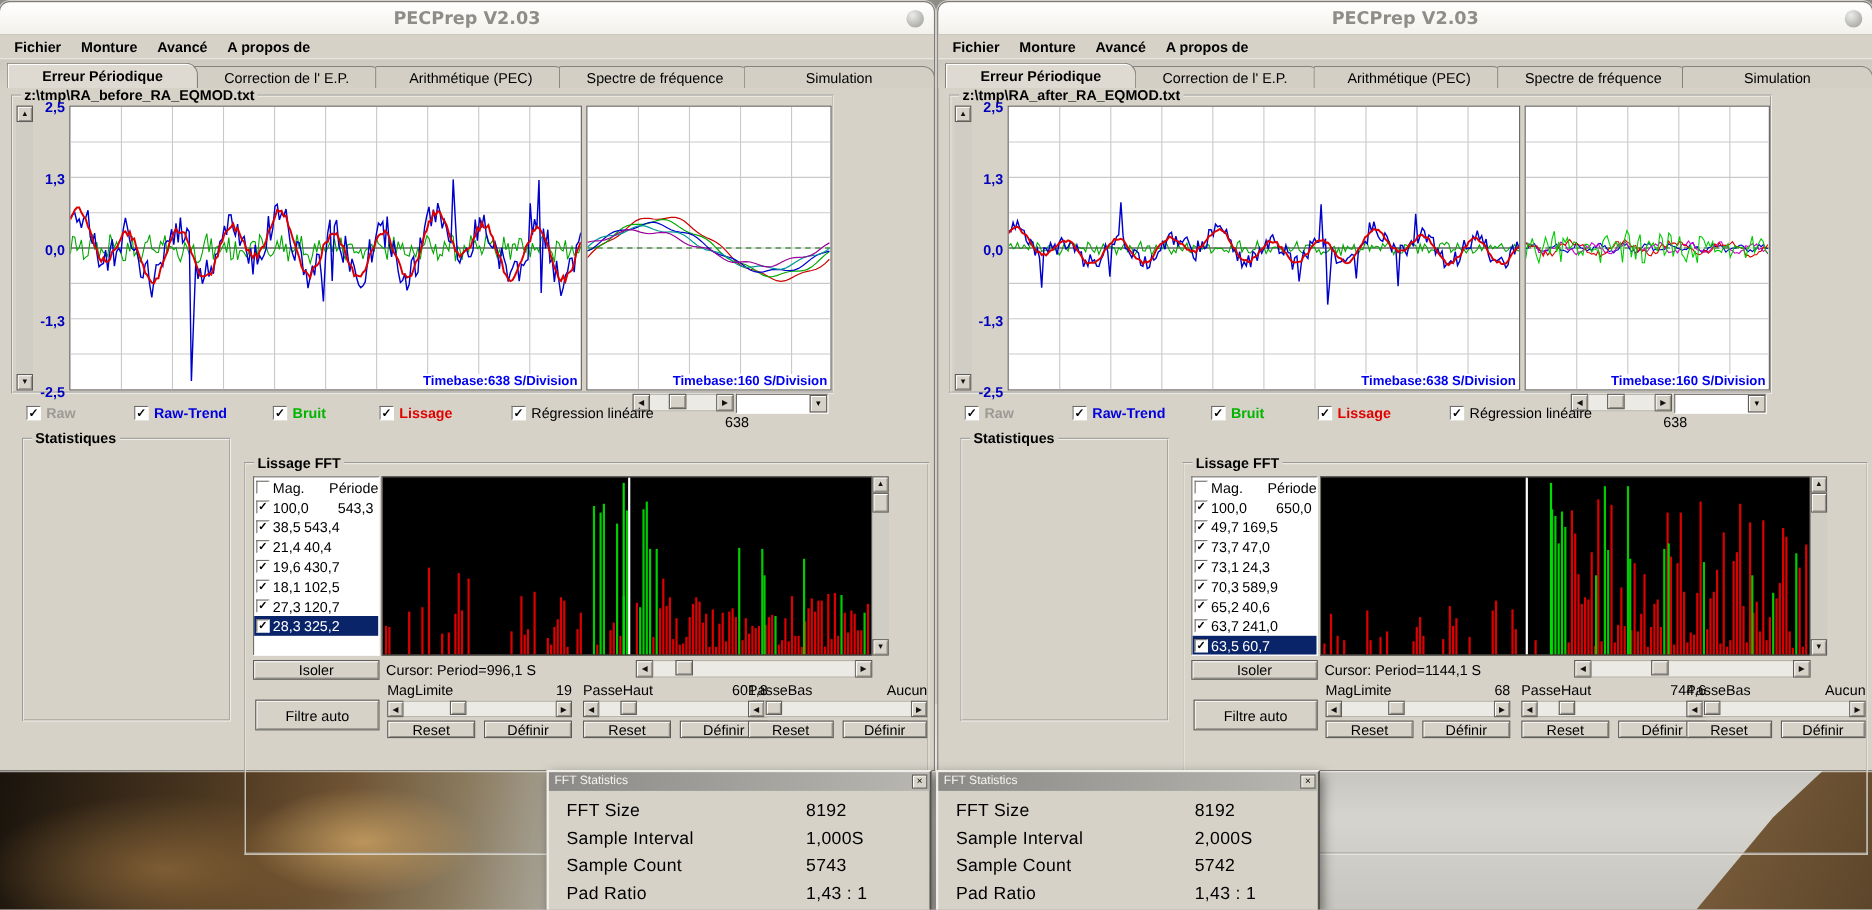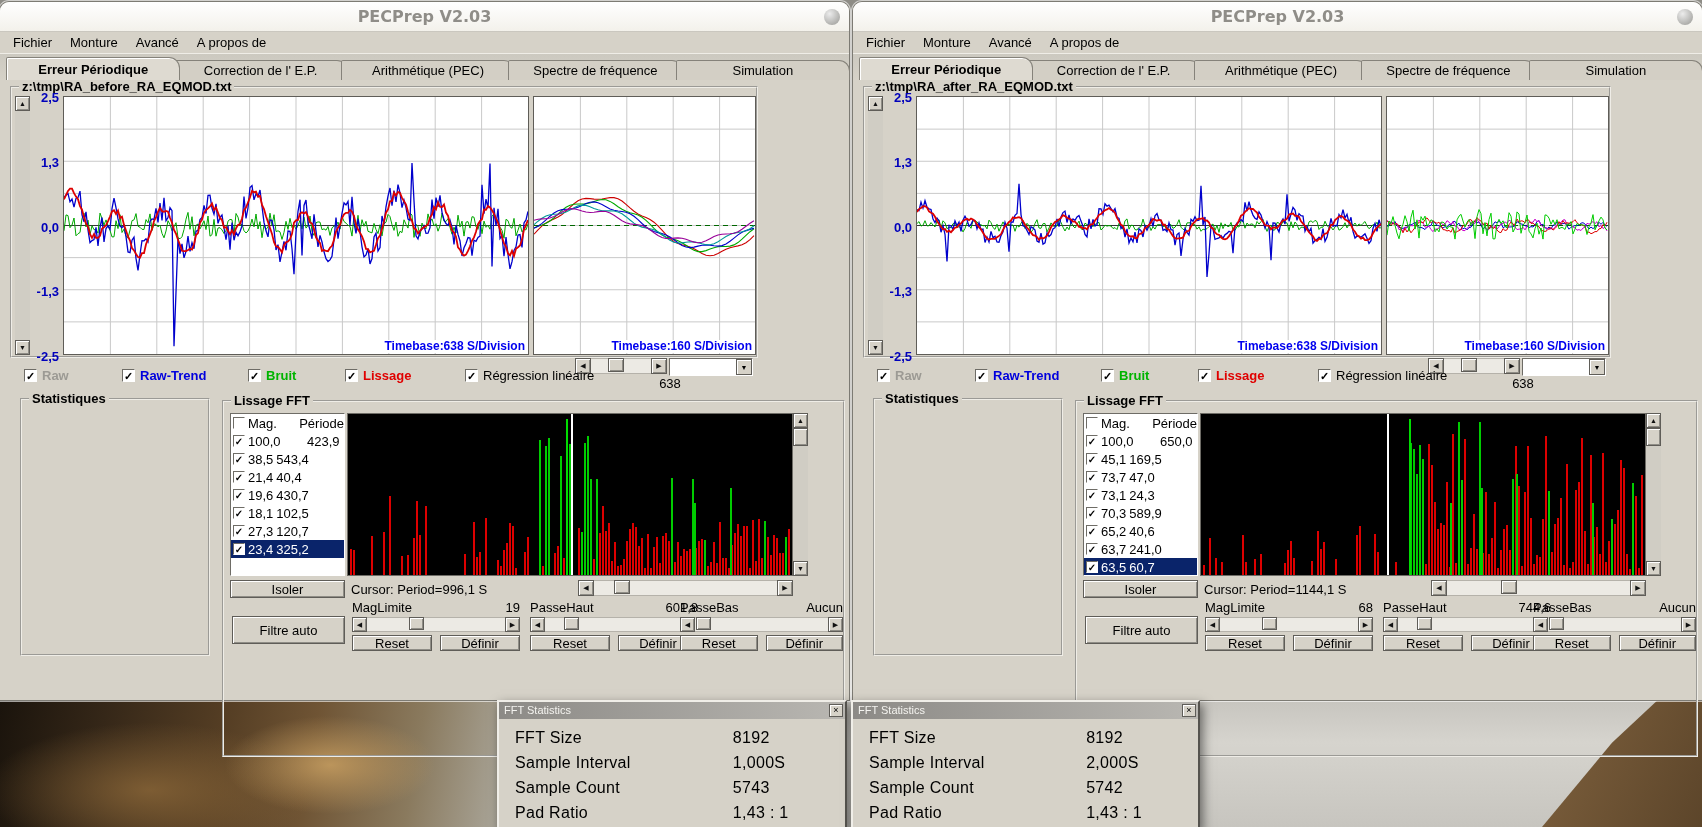--- a/index.html
+++ b/index.html
@@ -23,21 +23,21 @@
 
 .pecprep{position:absolute;top:2px;width:849px;height:698px;background:#d6d2c8;
  border-radius:9px 9px 0 0;box-shadow:0 0 0 1px #7d7b74, 0 0 0 2px rgba(255,255,255,.6);z-index:1;}
 .pecprep.w0{left:0;} .pecprep.w1{left:853px;}
 .titlebar{position:relative;height:30px;background:linear-gradient(#ffffff,#f3f1eb);
  border-radius:9px 9px 0 0;text-align:center;line-height:30px;border-bottom:1px solid #cac7bf;}
 .title{font-weight:bold;font-size:16px;color:#8f8d88;font-family:"DejaVu Sans",sans-serif;}
 .orb{position:absolute;right:9px;top:7px;width:16px;height:16px;border-radius:50%;
  background:radial-gradient(circle at 35% 30%,#ececec,#979793);}
 .menubar{height:22px;background:#d6d2c8;border-bottom:1px solid #efede7;display:flex;align-items:center;padding-left:4px;}
-.menu-item{padding:0 9px;}
+.menu-item{padding:0 9px;font-weight:bold;}
 .tabrow{display:flex;height:26px;padding:3px 6px 0 6px;align-items:flex-end;background:linear-gradient(#ccc9c0,#d6d2c8);}
 .tab{flex:1;height:20px;line-height:20px;text-align:center;background:#d3cfc5;border:1px solid #85827a;border-bottom:none;
  border-radius:2px 11px 0 0;margin-right:-7px;white-space:nowrap;overflow:hidden;position:relative;z-index:1;}
 .tab.active{height:23px;line-height:23px;font-weight:bold;background:#dedad1;z-index:4;box-shadow:inset 1px 1px 0 #fff;}
 
 .groupbox{position:absolute;border:2px groove #efede7;}
 .legend{position:absolute;top:-9px;left:7px;background:#d6d2c8;padding:0 3px;font-weight:bold;white-space:nowrap;}
 
 .filegroup{left:10px;top:84px;width:748px;height:272px;}
 .vslider{position:absolute;left:3px;top:8px;width:15px;height:259px;display:flex;flex-direction:column;background:#cbc8bf;}
@@ -65,21 +65,21 @@
  font-size:7px;display:flex;align-items:center;justify-content:center;}
 .tbval{position:absolute;left:648px;top:374px;width:44px;text-align:center;}
 
 .checkrow{position:absolute;left:0;top:366px;width:100%;height:17px;}
 .cbitem{position:absolute;display:flex;align-items:center;gap:5px;top:0;}
 .cb{width:13px;height:13px;background:#fff;border:1px solid;border-color:#6e6c66 #fff #fff #6e6c66;
  font-size:11px;font-weight:bold;line-height:12px;text-align:center;color:#000;flex:0 0 13px;}
 .cblabel{white-space:nowrap;}
 
 .statgroup{left:20px;top:396px;width:190px;height:258px;}
-.fftgroup{left:222px;top:398px;width:623px;height:357px;}
+.fftgroup{left:222px;top:418px;width:623px;height:357px;}
 .fftlist{position:absolute;left:6px;top:11px;width:115px;height:163px;background:#fff;
  border:1px solid;border-color:#6e6c66 #fff #fff #6e6c66;overflow:hidden;}
 .lrow{display:flex;align-items:center;height:18px;padding-left:2px;gap:3px;white-space:nowrap;}
 .lrow .cb{width:12px;height:12px;flex:0 0 12px;font-size:10px;line-height:11px;}
 .lrow .mag{display:inline-block;}
 .lrow.first .mag,.lrow.head .mag{width:56px;}
 .lrow.sel{background:#0a246a;color:#fff;}
 .spectrum{position:absolute;left:123px;top:11px;width:446px;height:163px;background:#000;
  border:1px solid #6e6c66;overflow:hidden;}
 .bar{position:absolute;bottom:0;width:2px;}
@@ -271,21 +271,21 @@
     <span class="legend">Lissage FFT</span>
     <div class="fftlist">
           <div class="lrow head">
             <span class="cb"></span>
             <span class="mag">Mag.</span>
             <span class="per">Période</span>
           </div>
           <div class="lrow first">
             <span class="cb">✓</span>
             <span class="mag">100,0</span>
-            <span class="per">423,9</span>
+            <span class="per">543,3</span>
           </div>
           <div class="lrow">
             <span class="cb">✓</span>
             <span class="mag">38,5</span>
             <span class="per">543,4</span>
           </div>
           <div class="lrow">
             <span class="cb">✓</span>
             <span class="mag">21,4</span>
             <span class="per">40,4</span>
@@ -300,21 +300,21 @@
             <span class="mag">18,1</span>
             <span class="per">102,5</span>
           </div>
           <div class="lrow">
             <span class="cb">✓</span>
             <span class="mag">27,3</span>
             <span class="per">120,7</span>
           </div>
           <div class="lrow sel">
             <span class="cb">✓</span>
-            <span class="mag">23,4</span>
+            <span class="mag">28,3</span>
             <span class="per">325,2</span>
           </div>
         </div>
     <div class="spectrum">
           <span class="bar" style="left: 2px; height: 25.5324px; background: rgb(221, 0, 0);"></span>
           <span class="bar" style="left: 5px; height: 24.8659px; background: rgb(221, 0, 0);"></span>
           <span class="bar" style="left: 23px; height: 39.3879px; background: rgb(221, 0, 0);"></span>
           <span class="bar" style="left: 35px; height: 42.5572px; background: rgb(221, 0, 0);"></span>
           <span class="bar" style="left: 41px; height: 78.7608px; background: rgb(221, 0, 0);"></span>
           <span class="bar" style="left: 53px; height: 19.4681px; background: rgb(221, 0, 0);"></span>
@@ -622,21 +622,21 @@
             <span class="mag">Mag.</span>
             <span class="per">Période</span>
           </div>
           <div class="lrow first">
             <span class="cb">✓</span>
             <span class="mag">100,0</span>
             <span class="per">650,0</span>
           </div>
           <div class="lrow">
             <span class="cb">✓</span>
-            <span class="mag">45,1</span>
+            <span class="mag">49,7</span>
             <span class="per">169,5</span>
           </div>
           <div class="lrow">
             <span class="cb">✓</span>
             <span class="mag">73,7</span>
             <span class="per">47,0</span>
           </div>
           <div class="lrow">
             <span class="cb">✓</span>
             <span class="mag">73,1</span>

